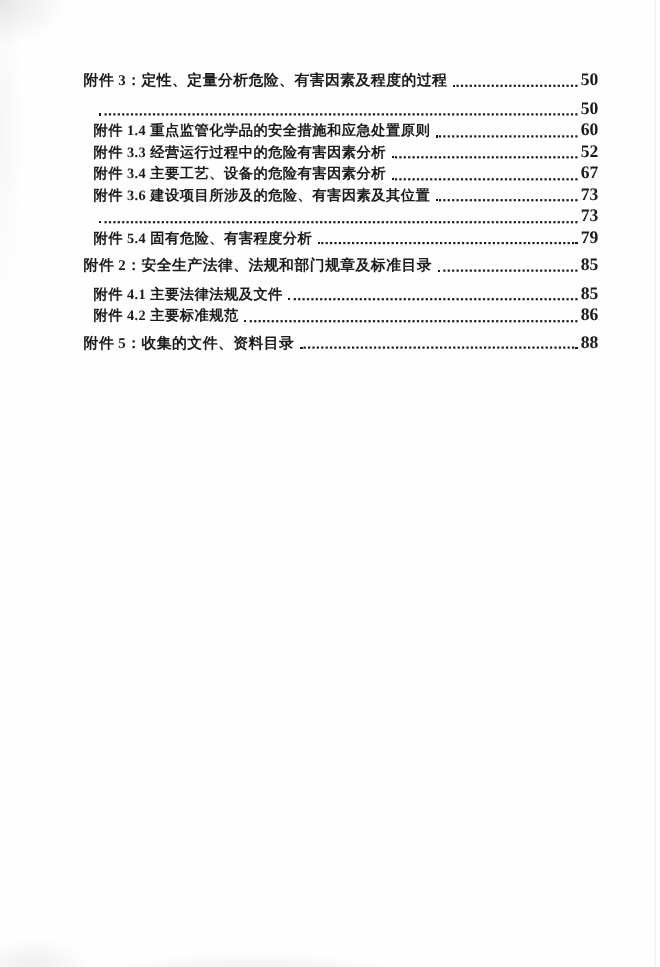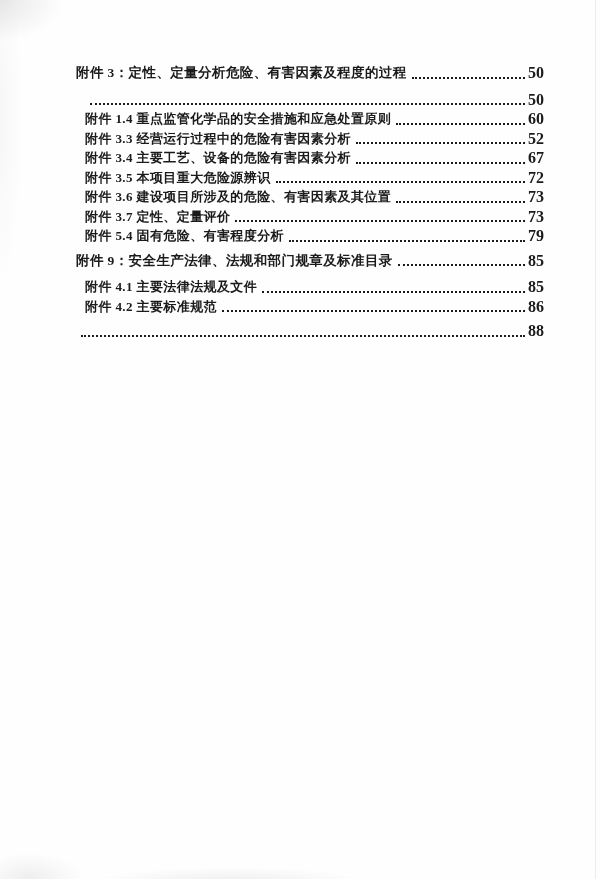--- a/index.html
+++ b/index.html
@@ -100,52 +100,47 @@
     <span class="label">附件 3.3 经营运行过程中的危险有害因素分析</span>
     <span class="leader"></span>
     <span class="pagenum">52</span>
   </div>
       <div class="row lvl2">
     <span class="label">附件 3.4 主要工艺、设备的危险有害因素分析</span>
     <span class="leader"></span>
     <span class="pagenum">67</span>
   </div>
       <div class="row lvl2">
-    <span class="label">附件 3.5 本项目重大危险源辨识</span>
-    <span class="leader"></span>
-    <span class="pagenum">72</span>
-  </div>
-      <div class="row lvl2">
     <span class="label">附件 3.6 建设项目所涉及的危险、有害因素及其位置</span>
     <span class="leader"></span>
     <span class="pagenum">73</span>
   </div>
       <div class="row lvl2">
-    <span class="label">附件 3.7 定性、定量评价</span>
     <span class="leader"></span>
     <span class="pagenum">73</span>
   </div>
       <div class="row lvl2">
     <span class="label">附件 5.4 固有危险、有害程度分析</span>
     <span class="leader"></span>
     <span class="pagenum">79</span>
   </div>
       <div class="row lvl1">
-    <span class="label">附件 9：安全生产法律、法规和部门规章及标准目录</span>
+    <span class="label">附件 2：安全生产法律、法规和部门规章及标准目录</span>
     <span class="leader"></span>
     <span class="pagenum">85</span>
   </div>
       <div class="row lvl2">
     <span class="label">附件 4.1 主要法律法规及文件</span>
     <span class="leader"></span>
     <span class="pagenum">85</span>
   </div>
       <div class="row lvl2">
     <span class="label">附件 4.2 主要标准规范</span>
     <span class="leader"></span>
     <span class="pagenum">86</span>
   </div>
       <div class="row lvl1">
+    <span class="label">附件 5：收集的文件、资料目录</span>
     <span class="leader"></span>
     <span class="pagenum">88</span>
   </div>
     </div>
 </div>
 
 </body></html>

